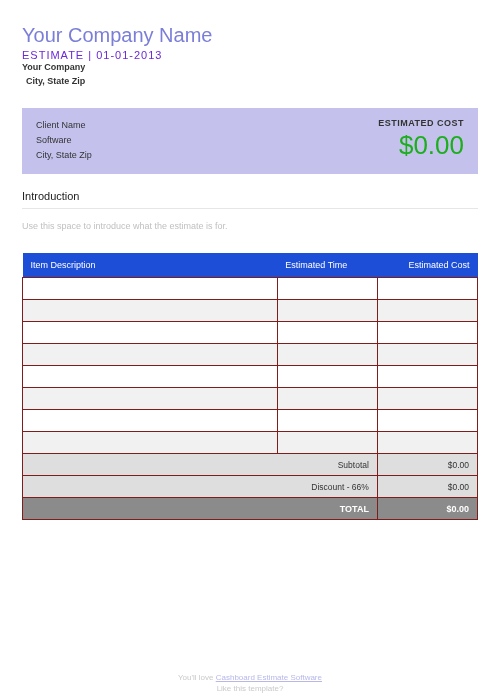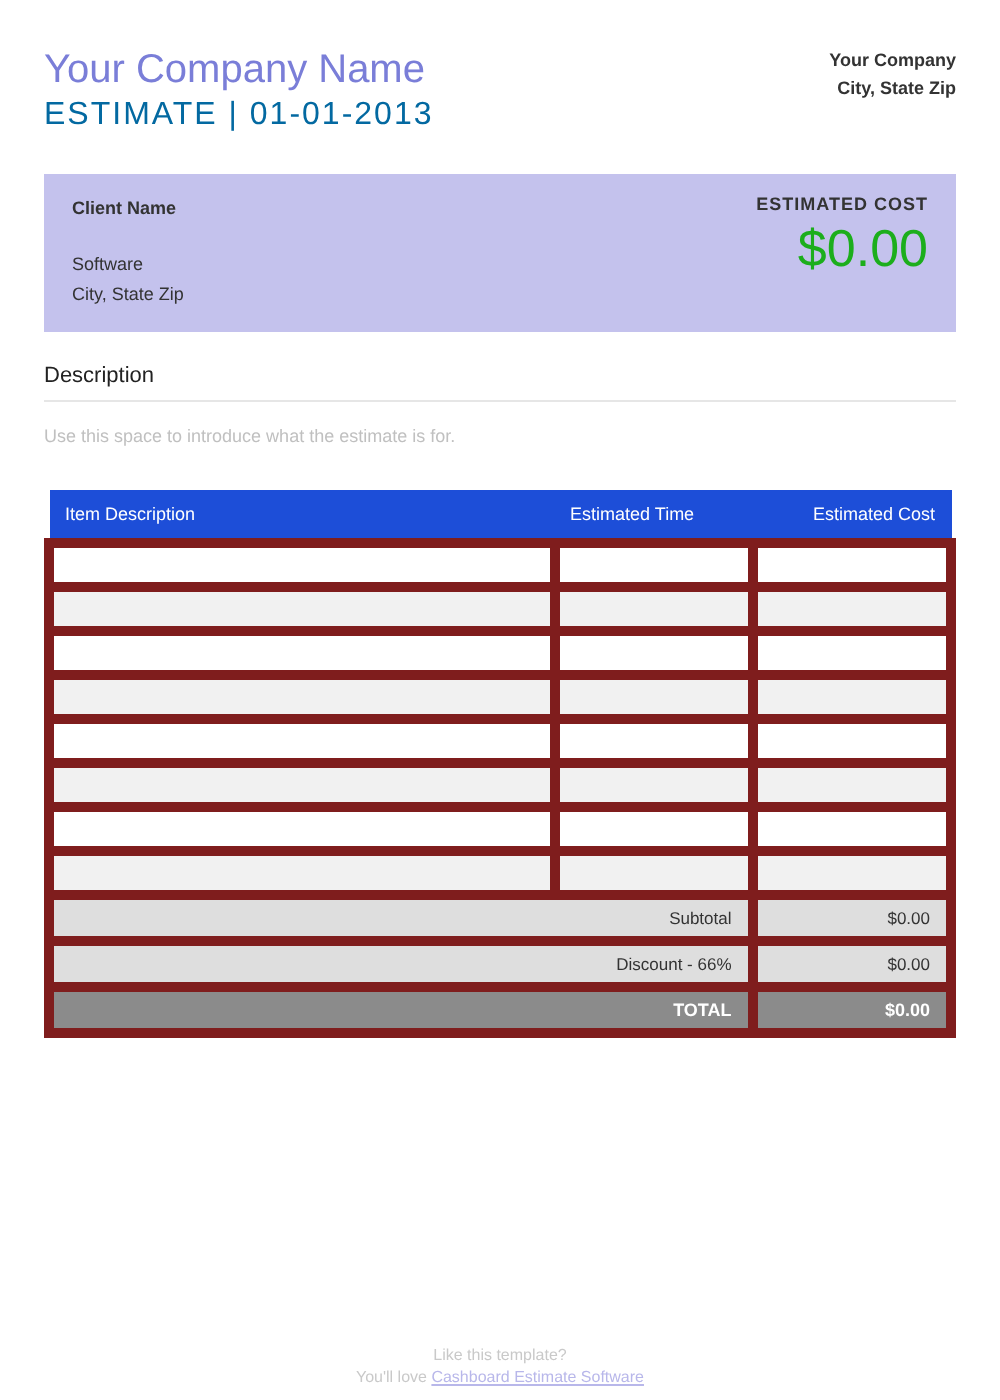--- a/index.html
+++ b/index.html
@@ -8,29 +8,30 @@
   height: 700px;
   background: #fff;
   font-family: Arial, Helvetica, sans-serif;
   padding: 24px 22px 0 22px;
   position: relative;
 }
 .header-row {
   display: flex;
   justify-content: space-between;
   align-items: flex-start;
+  flex-direction: column;
 }
 .company-name {
   color: #7a7ed8;
   font-size: 20px;
   font-weight: 400;
 }
 .estimate-line {
-  color: #0369a1;
-  font-size: 16px;
+  color: #6d28d9;
+  font-size: 11px;
   letter-spacing: 1px;
   margin-top: 2px;
 }
 .your-address {
   text-align: right;
   font-size: 9px;
   color: #333;
   line-height: 1.5;
   font-weight: bold;
 }
@@ -40,22 +41,22 @@
   padding: 10px 14px 12px 14px;
   display: flex;
   justify-content: space-between;
 }
 .client-left {
   font-size: 9px;
   color: #333;
   line-height: 1.6;
 }
 .client-name {
-  font-weight: bold;
-  margin-bottom: 14px;
+  font-weight: normal;
+  margin-bottom: 1px;
 }
 .client-right {
   text-align: right;
 }
 .estimated-cost-label {
   font-size: 9px;
   font-weight: bold;
   letter-spacing: 0.5px;
   color: #333;
 }
@@ -87,21 +88,21 @@
   background: #1d4ed8;
   color: #fff;
   font-weight: normal;
   padding: 7px 8px;
   text-align: left;
 }
 .items-table thead th.col-time { text-align: left; width: 22%; }
 .items-table thead th.col-cost { text-align: right; width: 22%; }
 .items-table thead th.col-desc { width: 56%; }
 .items-table tbody td {
-  border: 5px solid #7f1d1d;
+  border: 1px solid #7f1d1d;
   height: 22px;
   padding: 4px 8px;
 }
 .items-table tbody tr:nth-child(even) td {
   background: #f1f1f1;
 }
 .summary-row td {
   background: #dedede !important;
   border: 1px solid #c7c7c7;
   padding: 5px 8px;
@@ -157,21 +158,21 @@
     <div class="client-name">Client Name</div>
     <div>Software</div>
     <div>City, State Zip</div>
   </div>
   <div class="client-right">
     <div class="estimated-cost-label">ESTIMATED COST</div>
     <div class="cost-value">$0.00</div>
   </div>
 </div>
 
-<div class="intro-heading">Description</div>
+<div class="intro-heading">Introduction</div>
 <div class="intro-text">Use this space to introduce what the estimate is for.</div>
 
 <table class="items-table">
   <thead>
     <tr>
       <th class="col-desc">Item Description</th>
       <th class="col-time">Estimated Time</th>
       <th class="col-cost">Estimated Cost</th>
     </tr>
   </thead>
@@ -227,17 +228,17 @@
       <td>$0.00</td>
     </tr>
     <tr class="total-row">
       <td colspan="2">TOTAL</td>
       <td>$0.00</td>
     </tr>
   </tbody>
 </table>
 
 <div class="footer">
-  <div>Like this template?</div>
   <div>
     <span>You'll love </span><a href="#">Cashboard Estimate Software</a>
   </div>
+  <div>Like this template?</div>
 </div>
 
 </body></html>

